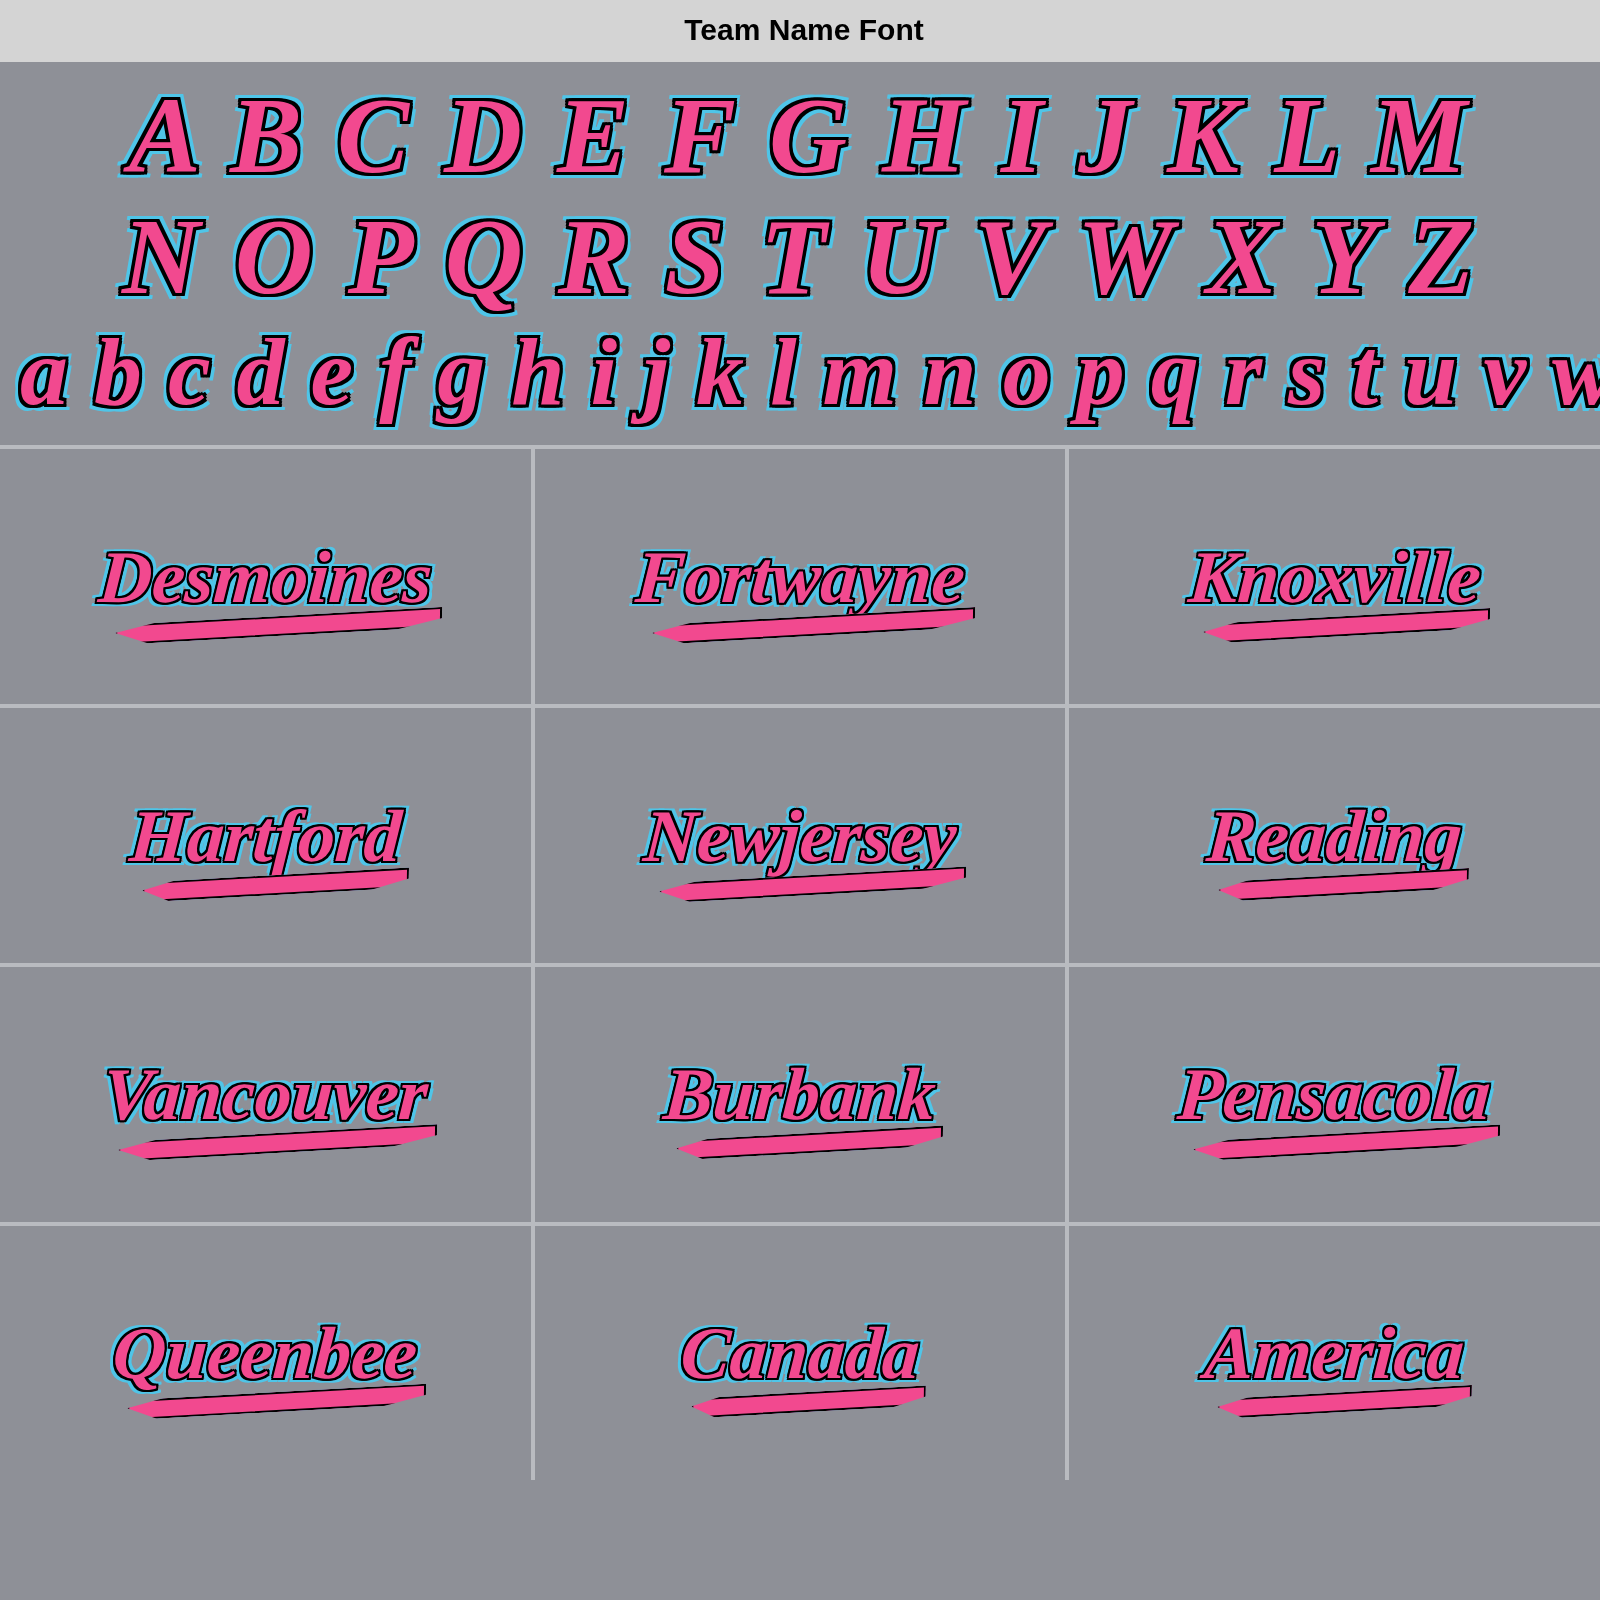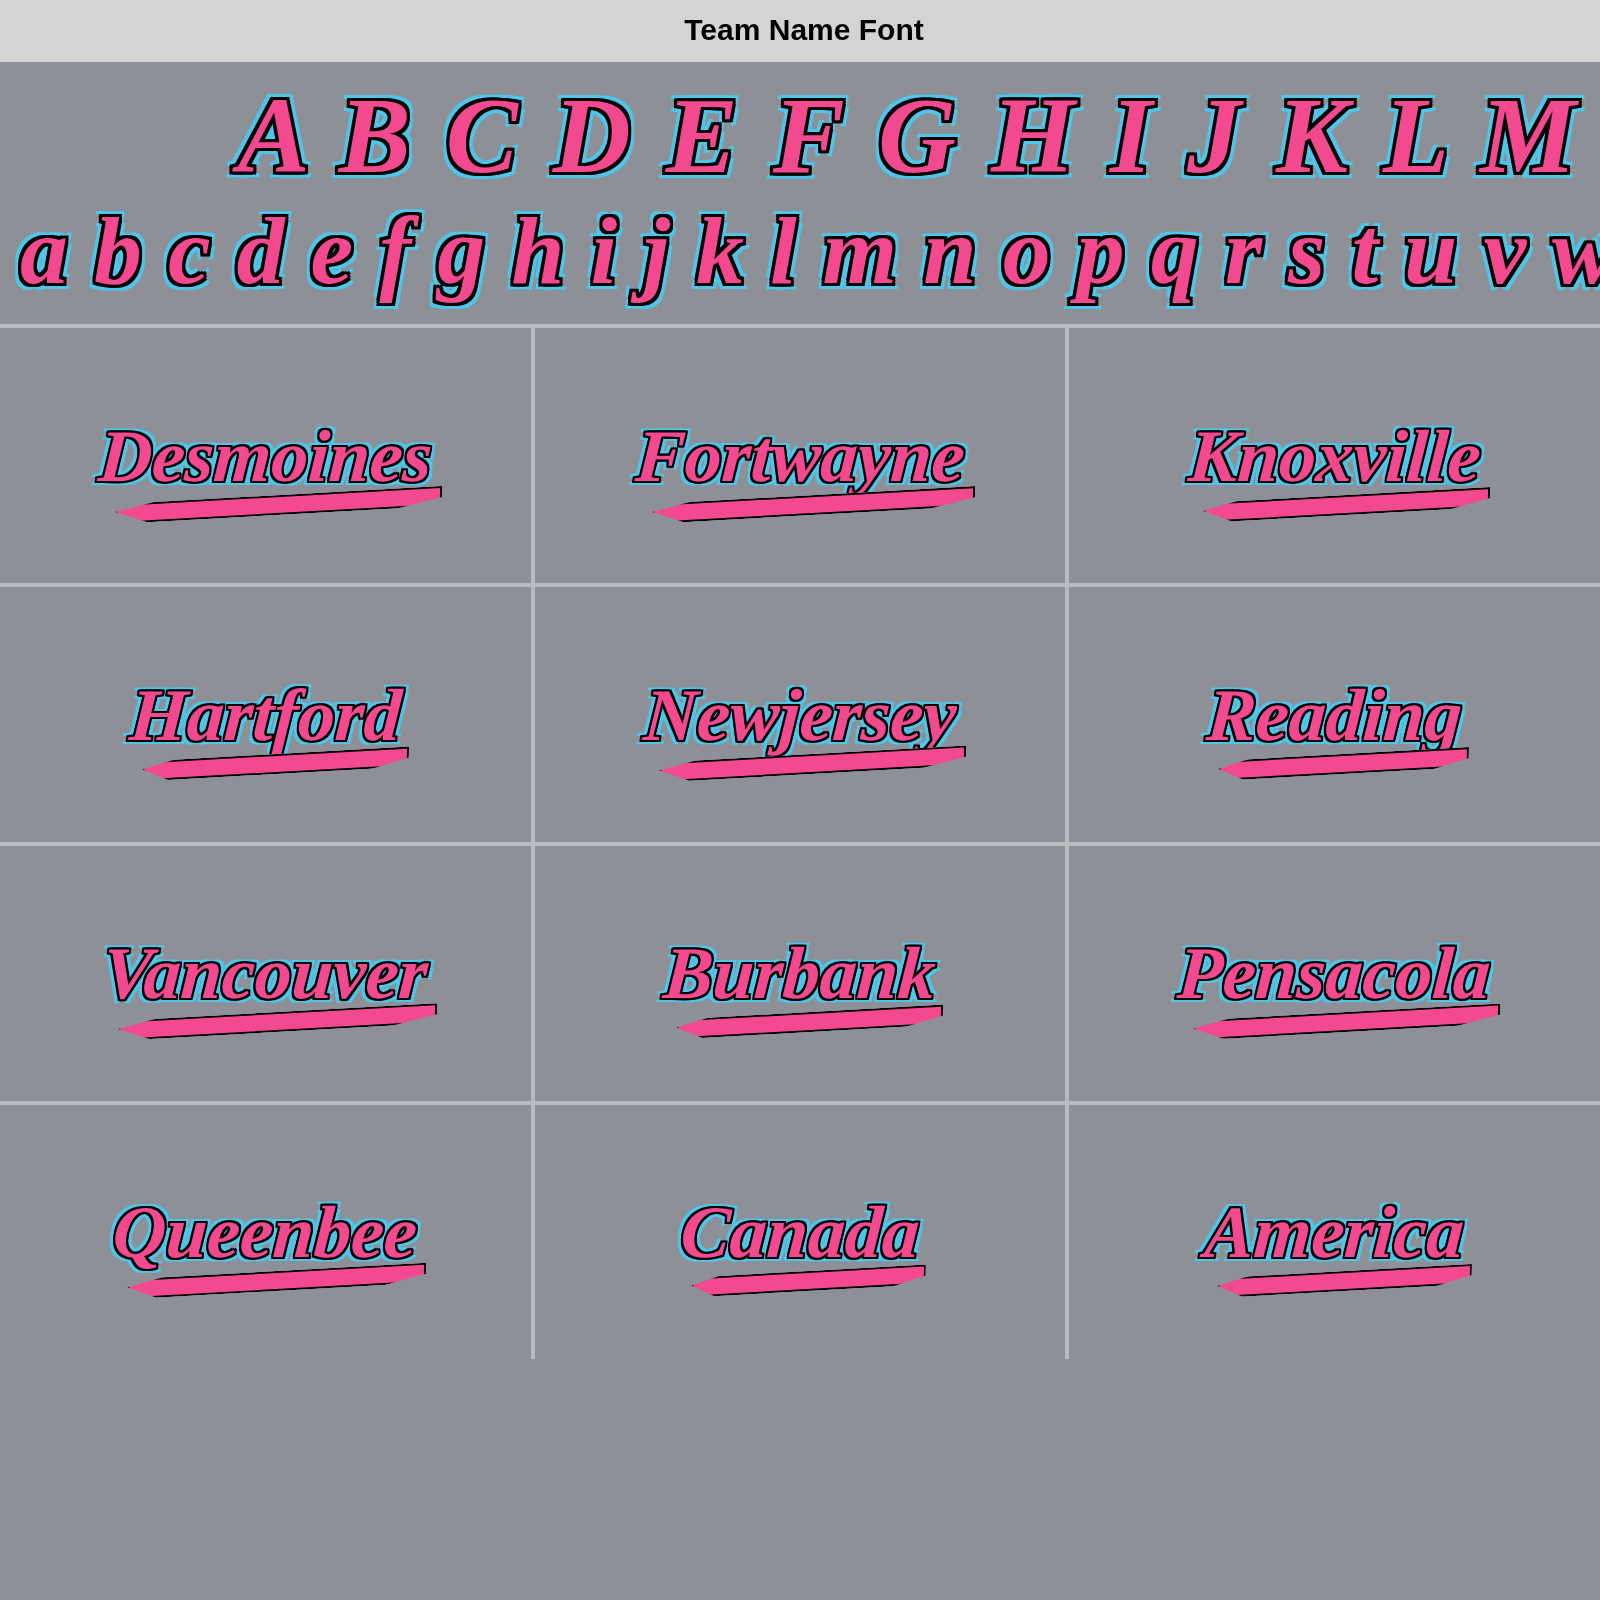--- a/index.html
+++ b/index.html
@@ -33,21 +33,21 @@
     font-family: "Liberation Sans", sans-serif;
   }
 
   
   .alpha-block {
     background: #8e9097;
     padding: 14px 20px 20px 20px;
     box-sizing: border-box;
   }
   .alpha-row {
-    text-align: right;
+    text-align: center;
     white-space: nowrap;
     font-family: "Liberation Serif", serif;
     font-style: italic;
     font-weight: bold;
     color: #f2498f;
     letter-spacing: 4px;
     line-height: 1.12;
     text-shadow:
       -3px -3px 0 #000,
       3px -3px 0 #000,
@@ -130,20 +130,21 @@
 </style>
 </head>
 <body>
 
 <div class="page">
 
   <div class="bar">Team Name Font</div>
 
   <div class="alpha-block">
     <div class="alpha-row upper">A B C D E F G H I J K L M</div>
+    <div class="alpha-row upper">N O P Q R S T U V W X Y Z</div>
     <div class="alpha-row lower">a b c d e f g h i j k l m n o p q r s t u v w x y z</div>
   </div>
 
 
   <div class="grid">
     <div class="cell">
       <span class="team">Desmoines</span>
     </div>
     <div class="cell">
       <span class="team">Fortwayne</span>

